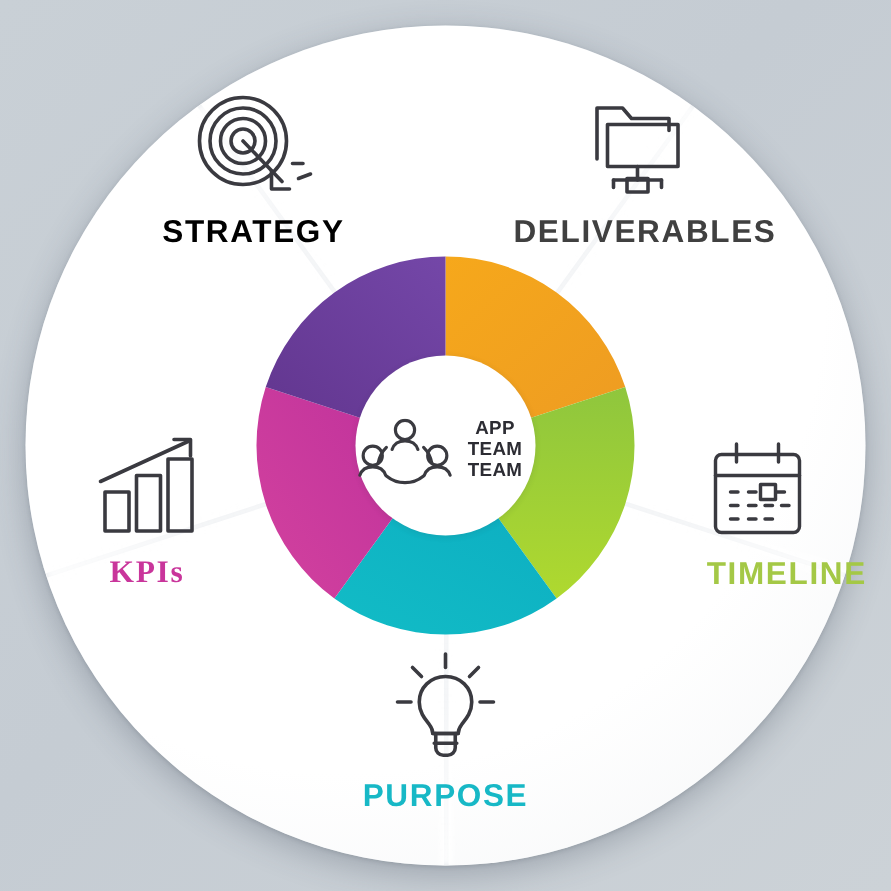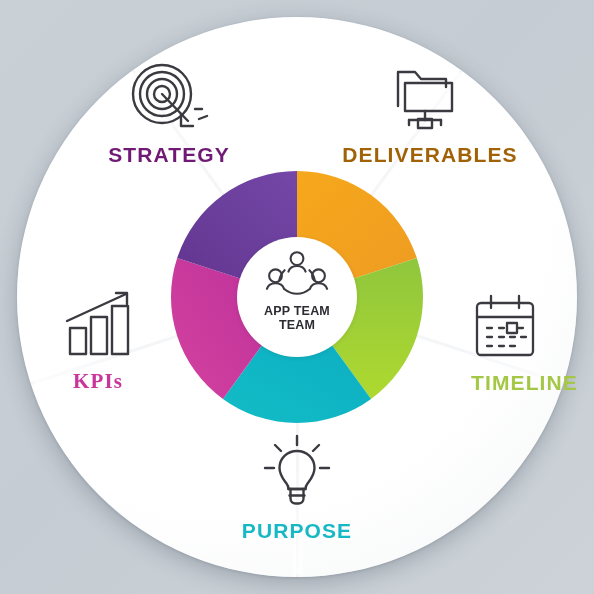--- a/index.html
+++ b/index.html
@@ -78,21 +78,21 @@
   
   .hub {
     position: absolute;
     left: 237px;
     top: 237px;
     width: 120px;
     height: 120px;
     border-radius: 50%;
     background: #ffffff;
     display: flex;
-    flex-direction: column;
+    flex-direction: row;
     align-items: center;
     justify-content: flex-start;
     box-shadow: 0 1px 4px rgba(40,50,60,0.12);
   }
   .hub-icon {
     margin-top: 14px;
   }
   .hub-title {
     margin-top: 3px;
     text-align: center;
@@ -212,35 +212,35 @@
       <svg class="ico" width="86" height="72" viewBox="0 0 86 72" fill="none" stroke="#3a3a40" stroke-width="2.4" stroke-linecap="round" stroke-linejoin="round">
         <circle cx="36" cy="32" r="29"></circle>
         <circle cx="36" cy="32" r="22"></circle>
         <circle cx="36" cy="32" r="15"></circle>
         <circle cx="36" cy="32" r="8"></circle>
         <path d="M36 32 L62 59"></path>
         <path d="M55 52 l0 12 M55 64 l12 0"></path>
         <path d="M69 47 l7 0 M73 57 l8 -3"></path>
       </svg>
     </div>
-    <div class="cat-label" style="color:#701a75;">STRATEGY</div>
+    <div class="cat-label" style="color:#000000;">STRATEGY</div>
   </div>
 
   <div class="cat" id="cat-deliverables">
     <div class="icon-box">
       <svg class="ico" width="80" height="72" viewBox="0 0 80 72" fill="none" stroke="#3a3a40" stroke-width="2.4" stroke-linecap="round" stroke-linejoin="round">
         <path d="M13 44 V10 h17 l6 7 h25 v8"></path>
         <path d="M20 21 h47 v28 H20 Z"></path>
         <path d="M40 49 v9"></path>
         <path d="M24 58 h32"></path>
         <path d="M24 58 v5 M56 58 v5"></path>
         <rect x="33" y="57" width="14" height="9"></rect>
       </svg>
     </div>
-    <div class="cat-label" style="color:#a16207;margin-left:10px;">DELIVERABLES</div>
+    <div class="cat-label" style="color:#404040;margin-left:10px;">DELIVERABLES</div>
   </div>
 
   <div class="cat" id="cat-timeline">
     <div class="icon-box">
       <svg class="ico" width="72" height="70" viewBox="0 0 72 70" fill="none" stroke="#3a3a40" stroke-width="2.3" stroke-linecap="round" stroke-linejoin="round">
         <rect x="8" y="11" width="56" height="52" rx="4"></rect>
         <path d="M8 25 h56"></path>
         <path d="M22 4 v12 M50 4 v12"></path>
         <path d="M18 36 h5 M30 36 h5 M49 36 h5"></path>
         <rect x="38" y="31" width="10" height="10"></rect>

